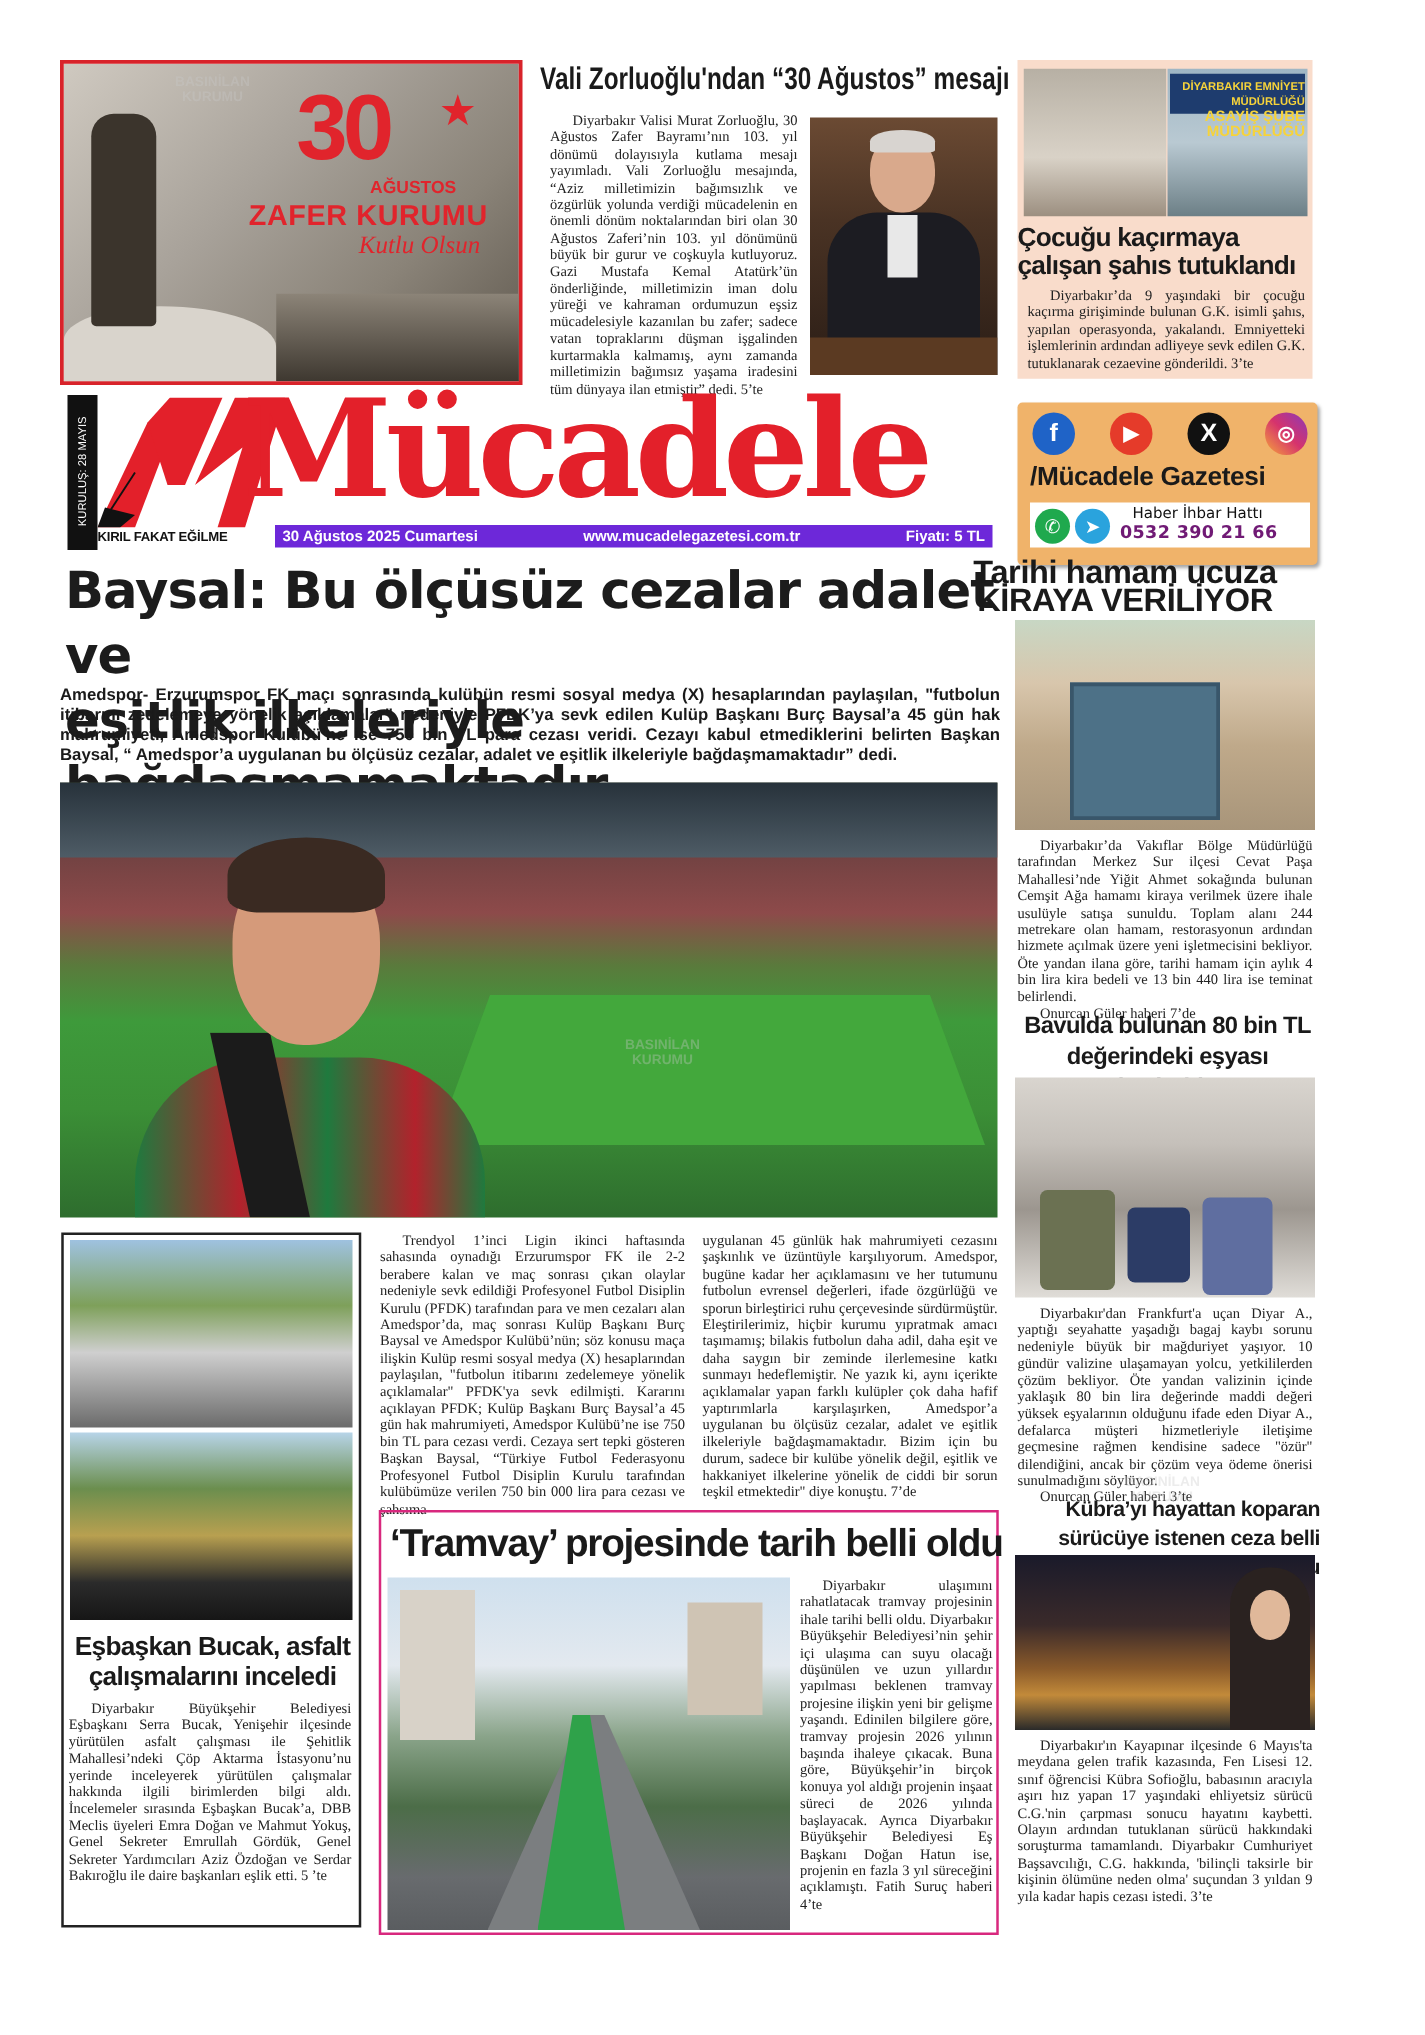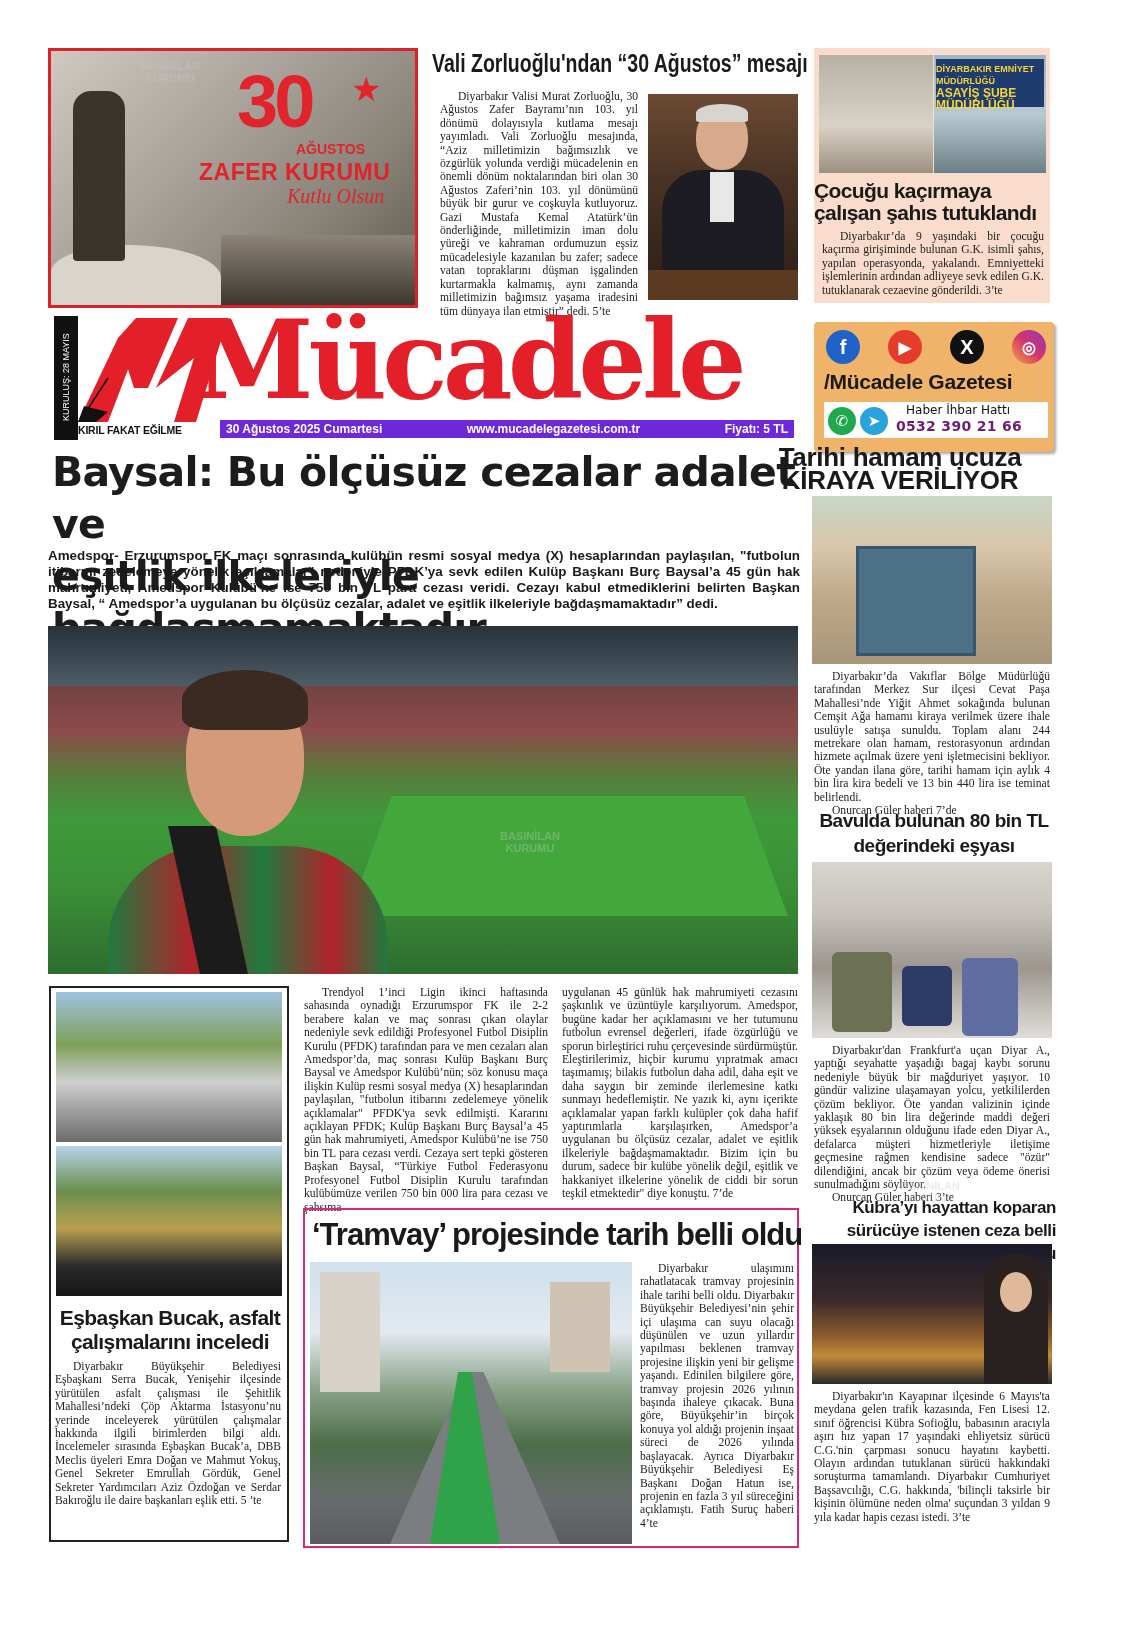--- a/index.html
+++ b/index.html
@@ -31,21 +31,21 @@
   #vali-photo .face { position: absolute; left: 48px; top: 14px; width: 52px; height: 62px; background: #d9a98c; border-radius: 45% 45% 48% 48%; }
   #vali-photo .hair { position: absolute; left: 48px; top: 10px; width: 52px; height: 18px; background: #d8d4d0; border-radius: 50% 50% 10% 10%; }
   #vali-photo .suit { position: absolute; left: 14px; top: 76px; width: 122px; height: 110px; background: #1c1c22; border-radius: 40px 40px 0 0; }
   #vali-photo .shirt { position: absolute; left: 62px; top: 78px; width: 24px; height: 50px; background: #e8e8e8; }
   #vali-photo .desk { position: absolute; left: 0; bottom: 0; width: 150px; height: 30px; background: #5b3a22; }
 
   
   #cocuk-box { left: 814px; top: 48px; width: 236px; height: 255px; background: #f9dccb; }
   #cocuk-photo1 { left: 819px; top: 55px; width: 114px; height: 118px; background: linear-gradient(180deg, #b7b0a4 0%, #d9d2c7 60%, #9c8f80 100%); }
   #cocuk-photo2 { left: 934px; top: 55px; width: 112px; height: 118px; background: linear-gradient(180deg, #9fb6c4 0%, #b9c9d2 50%, #6c7f86 100%); }
-  #cocuk-photo2 .sign { position: absolute; left: 2px; top: 4px; width: 108px; height: 48px; background: #1e3c6e; color: #f6d33a; font-family: "Liberation Sans", sans-serif; font-weight: bold; font-size: 9px; line-height: 12px; text-align: left; padding-top: 4px; }
+  #cocuk-photo2 .sign { position: absolute; left: 2px; top: 4px; width: 108px; height: 32px; background: #1e3c6e; color: #f6d33a; font-family: "Liberation Sans", sans-serif; font-weight: bold; font-size: 9px; line-height: 12px; text-align: right; padding-top: 4px; }
   #cocuk-photo2 .sign .big { font-size: 12px; display: block; }
   #cocuk-title { left: 814px; top: 180px; width: 236px; text-align: left; font-size: 21px; line-height: 22px; font-family: "Liberation Sans", sans-serif; font-weight: bold; letter-spacing: -0.6px; }
   #cocuk-text { left: 822px; top: 230px; width: 222px; }
 
   
   #masthead { left: 54px; top: 316px; width: 740px; height: 124px; }
   #mast-black { position: absolute; left: 0; top: 0; width: 24px; height: 124px; background: #111; }
   #mast-kurulus { position: absolute; left: 2px; top: 8px; width: 20px; height: 106px; color: #fff; font-family: "Liberation Sans", sans-serif; font-size: 9px; writing-mode: vertical-rl; transform: rotate(180deg); text-align: center; line-height: 20px; }
   #mast-m { position: absolute; left: 24px; top: 2px; width: 150px; height: 104px; }
   #mast-word { position: absolute; left: 140px; top: -12px; font-family: "DejaVu Serif", serif; font-weight: bold; font-size: 108px; line-height: 112px; color: #e3202a; letter-spacing: -5px; }

